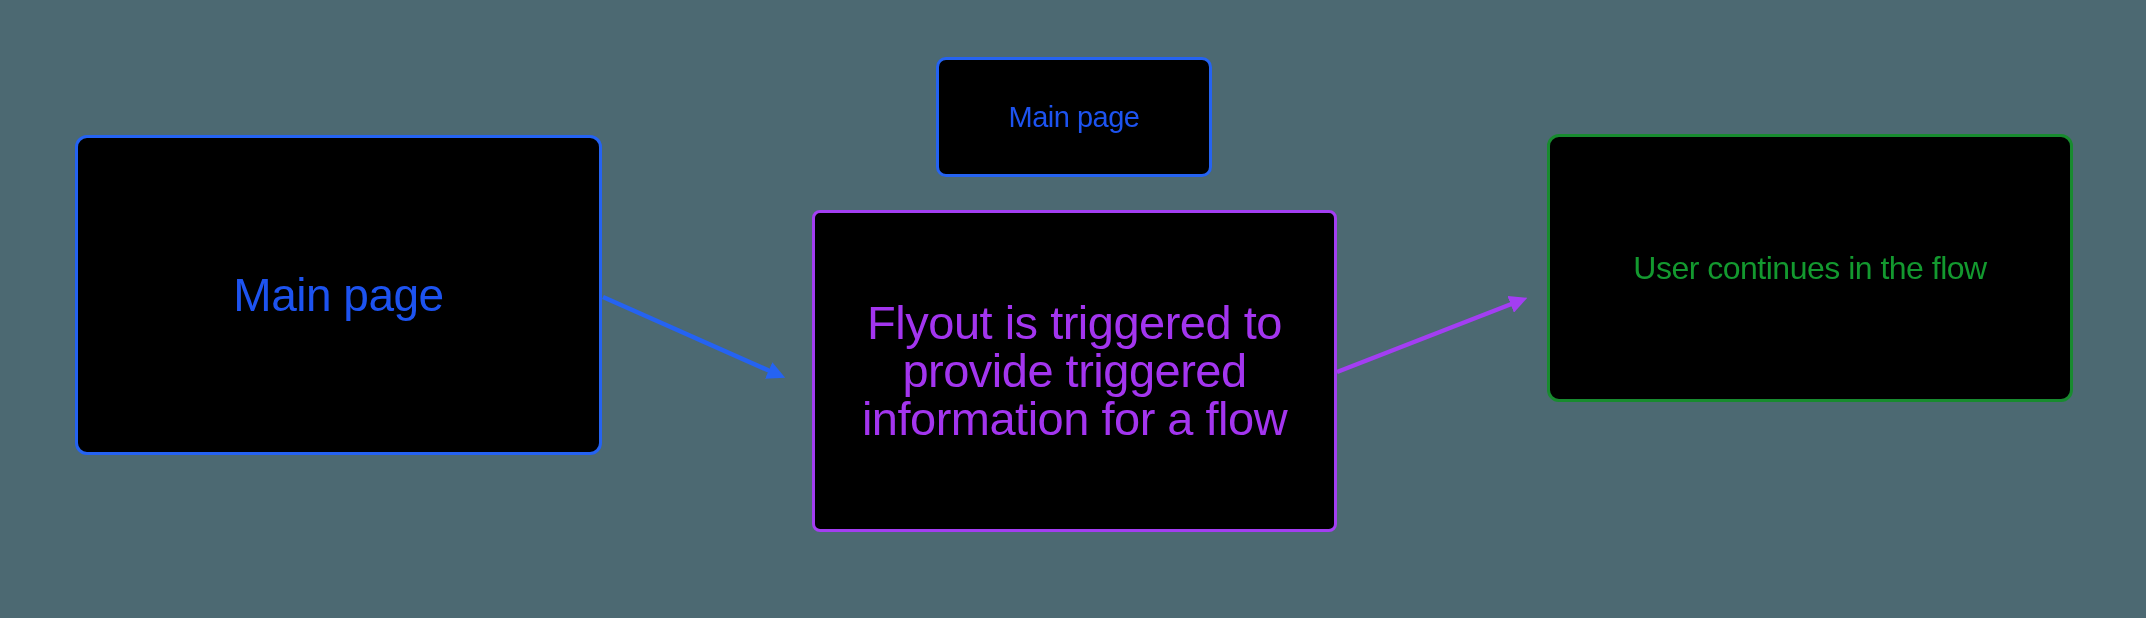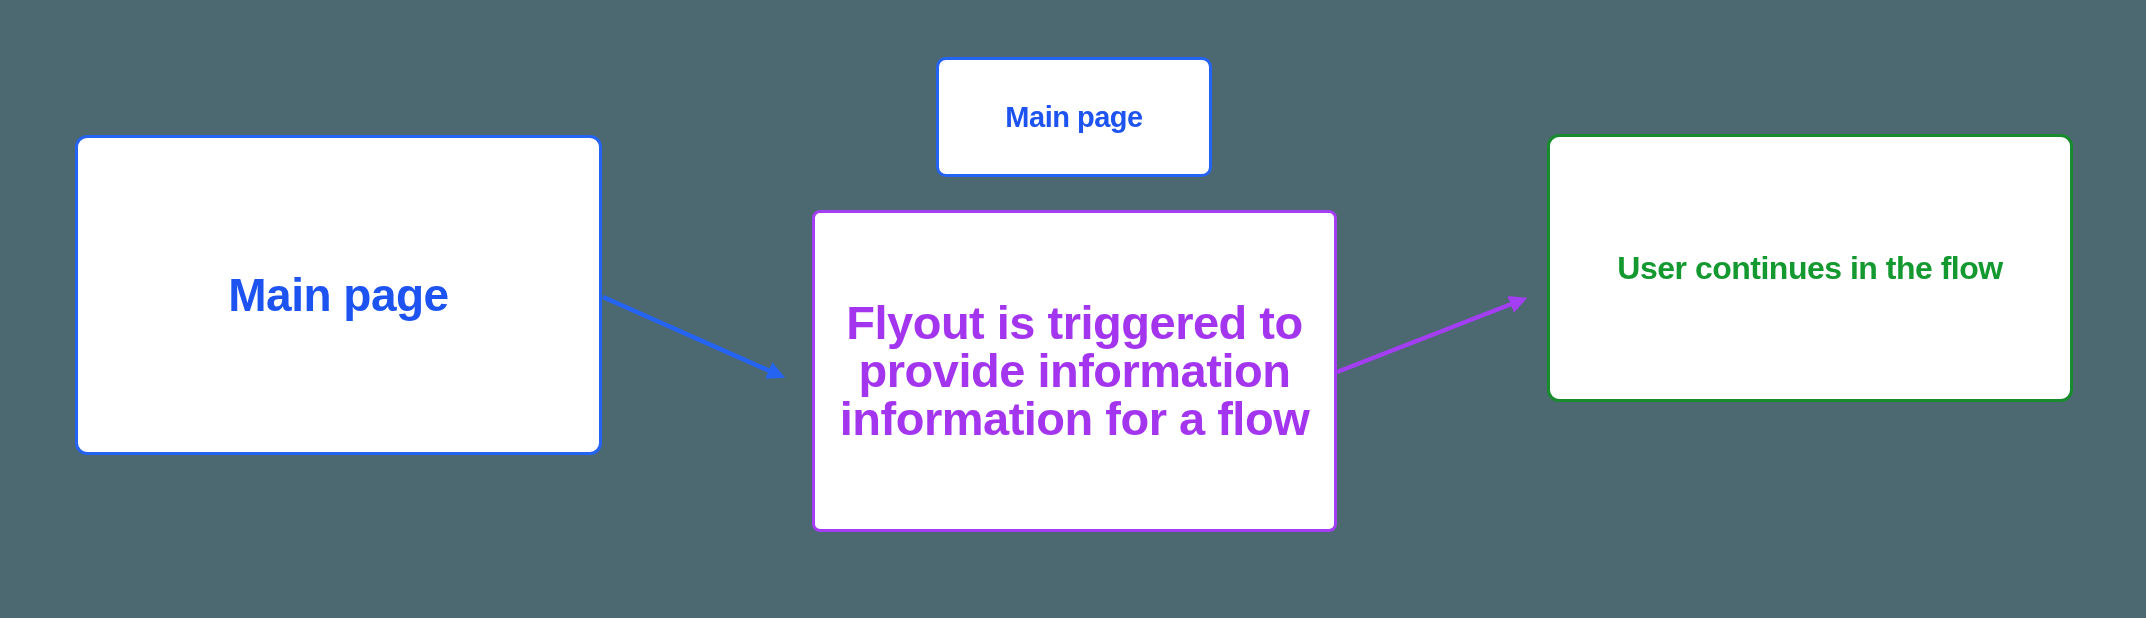--- a/index.html
+++ b/index.html
@@ -21,26 +21,26 @@
     width: 2146px;
     height: 618px;
     pointer-events: none;
   }
   .connectors line {
     pointer-events: stroke;
   }
   .node {
     position: absolute;
     box-sizing: border-box;
-    background: #ffffff;
+    background: #000000;
     display: flex;
     align-items: center;
     justify-content: center;
     text-align: center;
-    font-weight: 700;
+    font-weight: 400;
     letter-spacing: -0.5px;
   }
   .node-main-page {
     left: 75px;
     top: 135px;
     width: 527px;
     height: 320px;
     border: 3px solid #2563F2;
     border-radius: 12px;
     color: #1D53F0;
@@ -100,21 +100,21 @@
     <span>Main page</span>
   </div>
 
   <div class="node node-main-page-small">
     <span>Main page</span>
   </div>
 
   <div class="node node-flyout">
     <span>
       <span>Flyout is triggered to</span><br>
-      <span>provide information</span><br>
+      <span>provide triggered</span><br>
       <span>information for a flow</span>
     </span>
   </div>
 
   <div class="node node-user-continues">
     <span>User continues in the flow</span>
   </div>
 
 </div>
 

